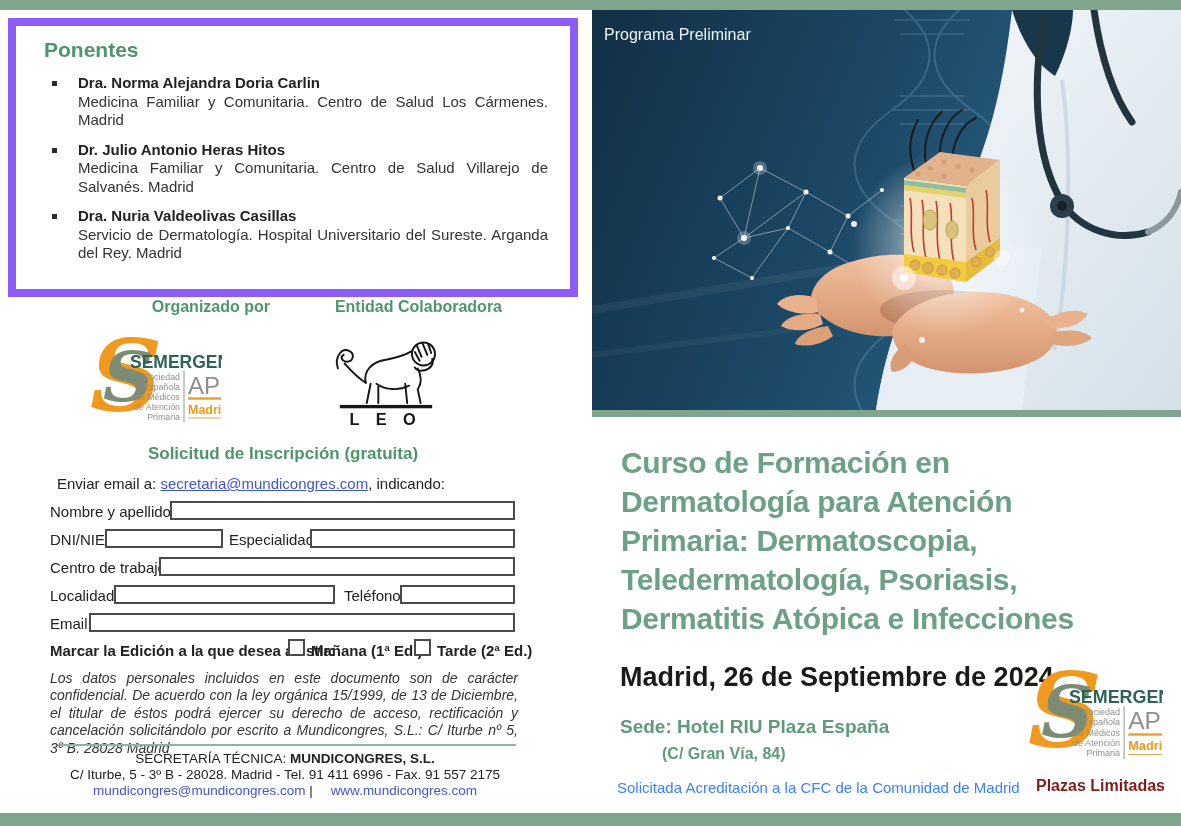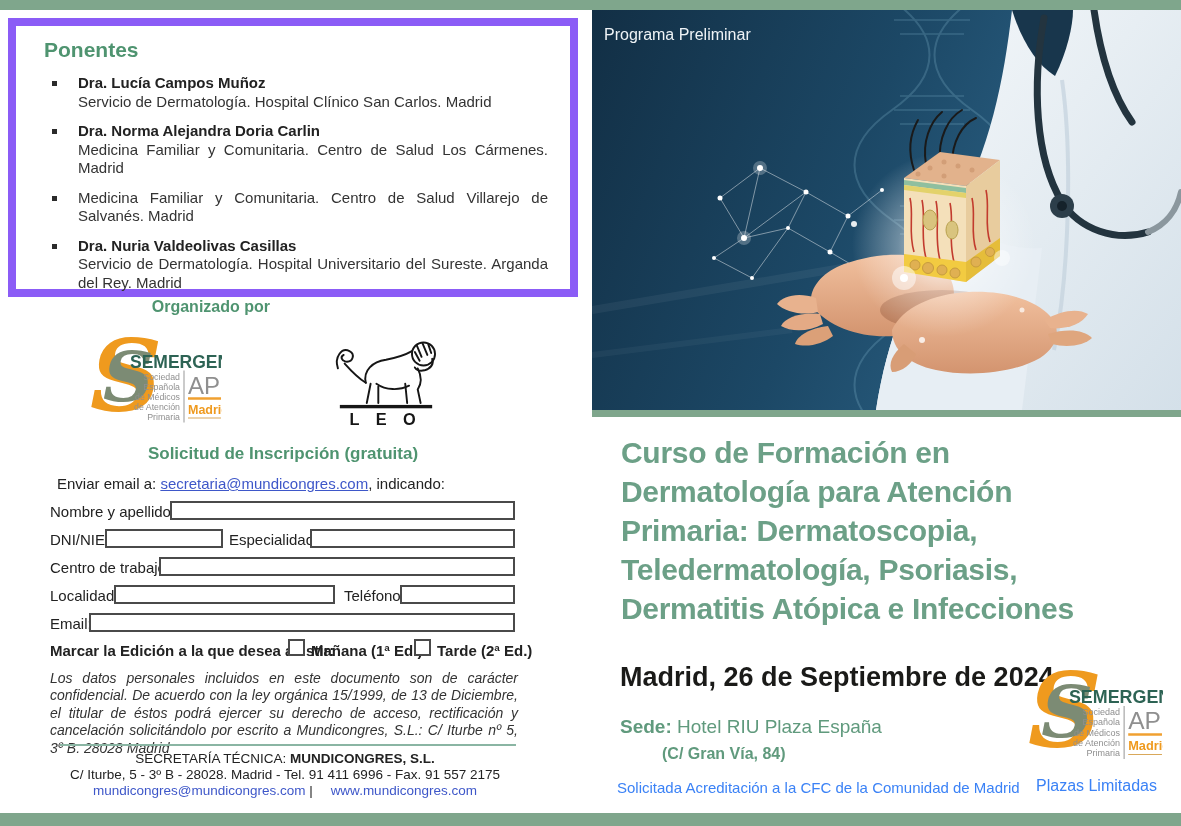--- a/index.html
+++ b/index.html
@@ -34,27 +34,27 @@
              font-style:italic;color:#333;text-align:justify;}
   .divider{position:absolute;left:60px;top:744px;width:456px;height:2px;background:#8ab5a3;}
   .foot{position:absolute;left:30px;width:510px;text-align:center;font-size:13.5px;color:#222;white-space:nowrap;}
 
   
   .photo{position:absolute;left:592px;top:10px;width:655px;height:400px;overflow:hidden;
          background:linear-gradient(112deg,#122f45 0%,#1c4866 40%,#2a5f82 68%,#3b76a1 100%);}
   .photo-label{position:absolute;left:12px;top:16px;font-size:16px;color:#eef3f6;}
   .photo-strip{position:absolute;left:592px;top:410px;width:589px;height:7px;background:#7fa68c;}
 
-  .rtitle{position:absolute;left:621px;top:433px;}
+  .rtitle{position:absolute;left:621px;top:443px;}
   .rtitle div{font-size:30px;line-height:39px;font-weight:bold;color:#6ca087;letter-spacing:-0.3px;}
   .rdate{position:absolute;left:620px;top:662px;font-size:27px;font-weight:bold;color:#1a1a18;}
   .rsede{position:absolute;left:620px;top:716px;font-size:19px;color:#609a7d;}
   .raddr{position:absolute;left:662px;top:745px;font-size:16px;font-weight:bold;color:#609a7d;}
   .racc{position:absolute;left:617px;top:779px;font-size:15px;color:#3b82f6;}
-  .rplazas{position:absolute;left:1036px;top:777px;font-size:16px;font-weight:normal;color:#3b82f6;}
+  .rplazas{position:absolute;left:1036px;top:777px;font-size:16px;font-weight:bold;color:#7f1d1d;}
 </style>
 </head>
 <body>
 
 <div class="page">
 
   <svg width="0" height="0" style="position:absolute">
     <defs>
       <symbol id="sym-semergen" viewBox="0 0 132 112">
         <text x="0" y="92" font-family="DejaVu Serif, serif" font-style="italic" font-weight="bold" font-size="100" fill="#ef9a1e">S</text>
@@ -92,40 +92,37 @@
     </defs>
   </svg>
 
   <div class="bar top"></div>
   <div class="bar bottom"></div>
 
   <div class="ponentes-box">
     <div class="ponentes-title">Ponentes</div>
     <div class="speaker">
       <span class="sq"></span>
-      <div class="nm">Dra. Lucía Campos Muñoz</div>
-      <div class="ds">Servicio de Dermatología. Hospital Clínico San Carlos. Madrid</div>
-    </div>
-    <div class="speaker">
-      <span class="sq"></span>
       <div class="nm">Dra. Norma Alejandra Doria Carlin</div>
       <div class="ds">Medicina Familiar y Comunitaria. Centro de Salud Los Cármenes. Madrid</div>
     </div>
     <div class="speaker">
       <span class="sq"></span>
+      <div class="nm">Dr. Julio Antonio Heras Hitos</div>
       <div class="ds">Medicina Familiar y Comunitaria. Centro de Salud Villarejo de Salvanés. Madrid</div>
     </div>
     <div class="speaker">
       <span class="sq"></span>
       <div class="nm">Dra. Nuria Valdeolivas Casillas</div>
       <div class="ds">Servicio de Dermatología. Hospital Universitario del Sureste. Arganda del Rey. Madrid</div>
     </div>
   </div>
 
   <div class="org-label" style="left:50px;top:298px;">Organizado por</div>
+  <div class="org-label" style="left:282px;top:298px;">Entidad Colaboradora</div>
 
   <svg class="abs" style="left:90px;top:318px;" width="132" height="113" viewBox="0 0 132 112">
       <use href="#sym-semergen"></use>
     </svg>
   <svg class="abs" style="left:328px;top:328px;" width="116" height="100" viewBox="0 0 120 104">
       <use href="#sym-leo"></use>
     </svg>
 
   <div class="sol-title">Solicitud de Inscripción (gratuita)</div>
 
@@ -303,21 +300,21 @@
   <div class="rtitle">
     <div>Curso de Formación en</div>
     <div>Dermatología para Atención</div>
     <div>Primaria: Dermatoscopia,</div>
     <div>Teledermatología, Psoriasis,</div>
     <div>Dermatitis Atópica e Infecciones</div>
   </div>
 
   <div class="rdate">Madrid, 26 de Septiembre de 2024</div>
 
-  <div class="rsede"><span class="bold">Sede:</span><span style="font-weight:400;"> Hotel RIU Plaza España</span></div>
+  <div class="rsede"><span class="bold">Sede:</span><span style="font-weight:700;"> Hotel RIU Plaza España</span></div>
   <div class="raddr">(C/ Gran Vía, 84)</div>
 
   <div class="racc">Solicitada Acreditación a la CFC de la Comunidad de Madrid</div>
   <div class="rplazas">Plazas Limitadas</div>
 
   <svg class="abs" style="left:1028px;top:652px;" width="135" height="116" viewBox="0 0 132 112">
       <use href="#sym-semergen"></use>
     </svg>
 
 </div>

